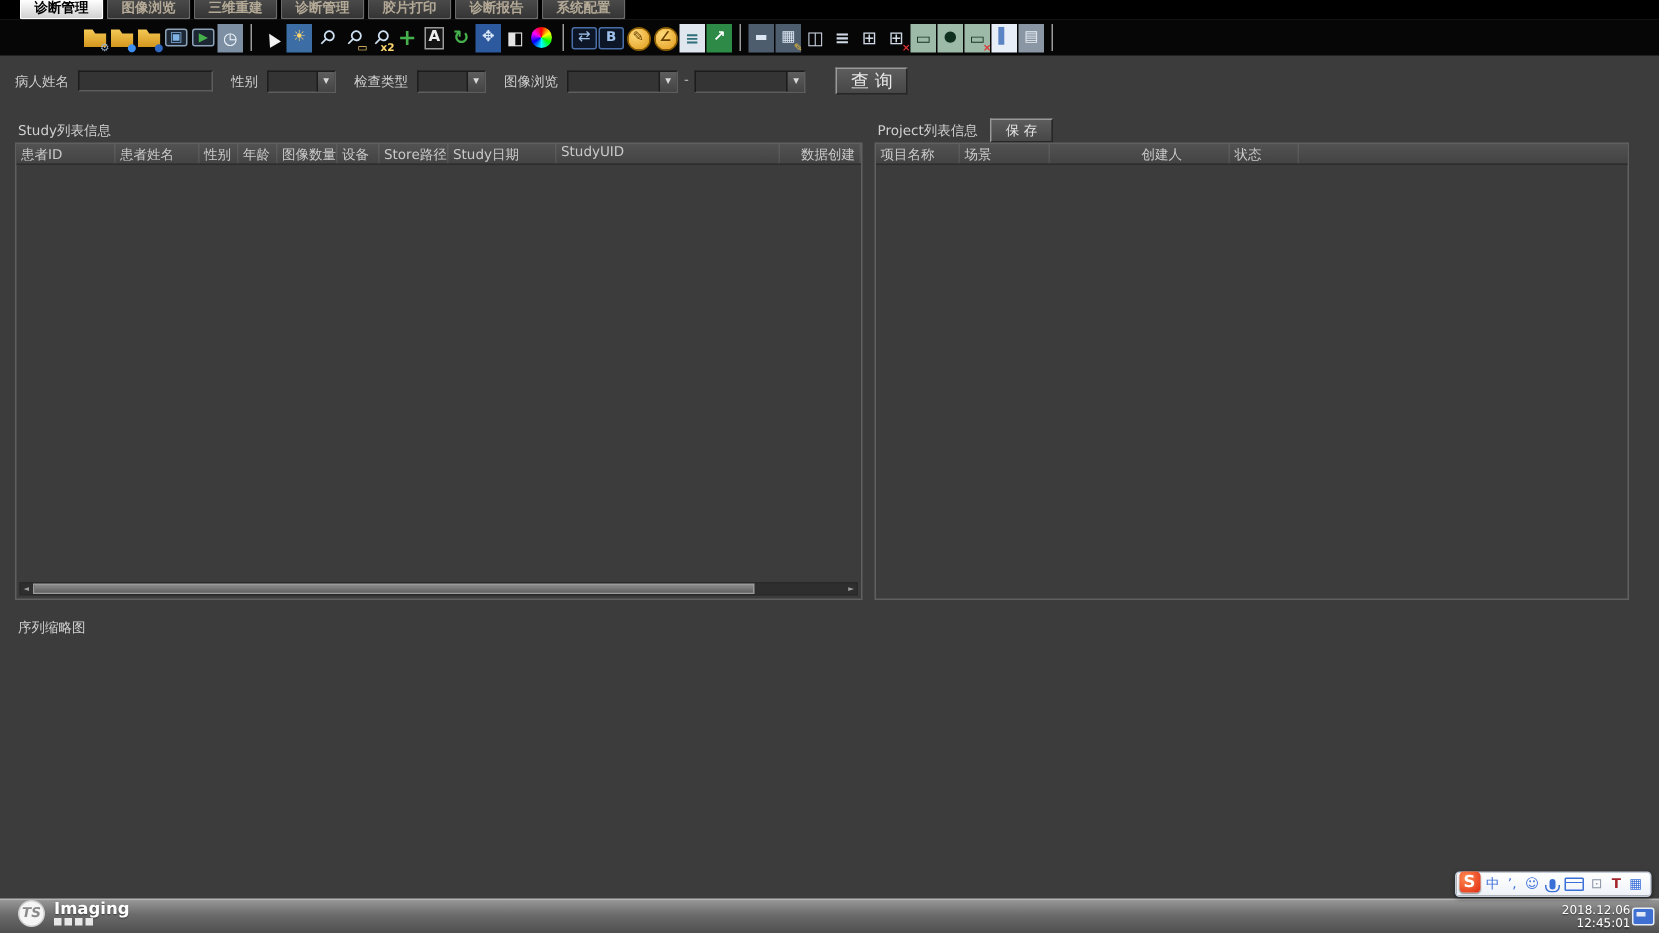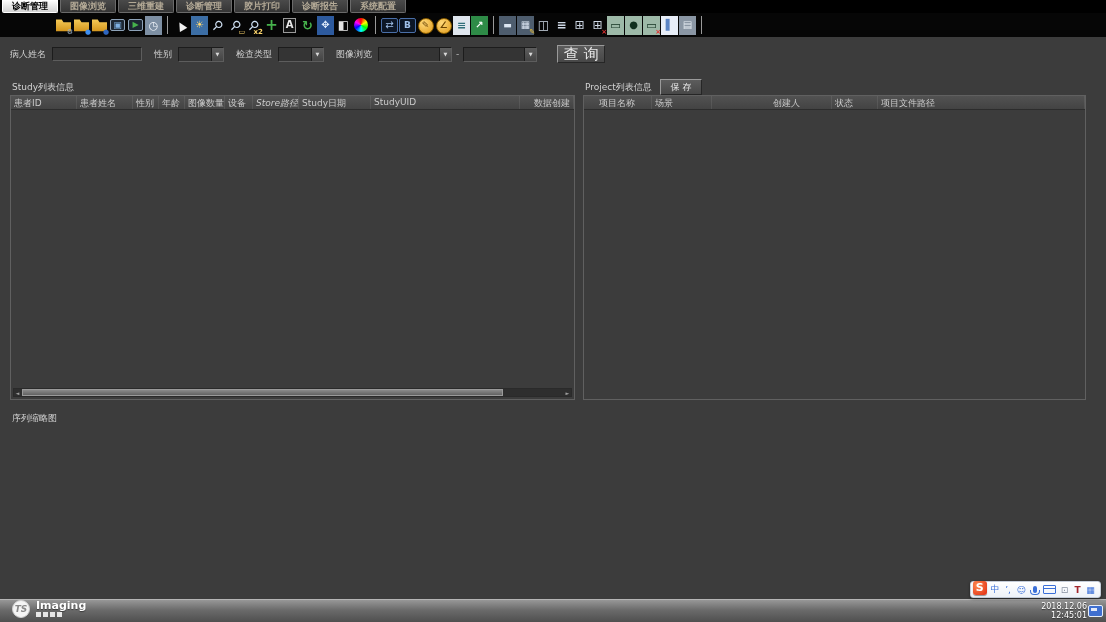--- a/index.html
+++ b/index.html
@@ -3,21 +3,21 @@
 <meta charset="utf-8">
 <style>
   html,body{margin:0;padding:0}
   body{
     width:1106px;height:622px;position:relative;overflow:hidden;
     background:#3c3c3c;font-family:"DejaVu Sans",sans-serif;
     -webkit-font-smoothing:antialiased;
   }
   
   .tab-bar{position:absolute;top:0;left:0;right:0;height:13px;background:#000;
-    display:flex;align-items:stretch;gap:2px;padding-left:2px}
+    display:flex;align-items:stretch;gap:2px;padding-left:13px}
   .tab{height:12px;line-height:12px;padding:0 9px;font-size:9px;font-weight:bold;
     color:#b3a996;background:linear-gradient(#4a4a4a,#353535);
     border:1px solid #6a6a6a;border-top:none;border-radius:0 0 2px 2px;
     white-space:nowrap;cursor:pointer}
   .tab.active{background:linear-gradient(#ffffff,#d2d2d2);color:#000;border-color:#fff}
   
   .toolbar{position:absolute;top:13px;left:0;right:0;height:24px;background:#060606;
     display:flex;align-items:center;padding-left:55px;gap:1px}
   .ticon{width:17px;height:19px;position:relative;display:flex;align-items:center;
     justify-content:center;font-size:11px;cursor:pointer;flex:none}
@@ -50,21 +50,21 @@
     align-items:stretch;cursor:pointer}
   .sel .val{flex:1}
   .sel .arrow-btn{width:11px;background:linear-gradient(#5d5d5d,#444);
     border-left:1px solid #1c1c1c;color:#d8d8d8;font-size:5px;display:flex;
     align-items:center;justify-content:center}
   .gap10{margin-left:12px}
   .dash{margin:0 4px;color:#bdbdbd}
   .query-btn{margin-left:20px;width:46px;height:16px;
     background:linear-gradient(#5c5c5c,#474747);
     border:1px solid;border-color:#9a9a9a #262626 #262626 #9a9a9a;
-    color:#e8e8e8;font-size:15px;display:flex;align-items:center;justify-content:center;
+    color:#e8e8e8;font-size:12px;display:flex;align-items:center;justify-content:center;
     cursor:pointer}
   
   .panel-label{position:absolute;font-size:9px;color:#d2d2d2}
   .panel{position:absolute;top:95px;height:305px;border:1px solid #606060;
     background:#3c3c3c;box-sizing:border-box}
   .study-panel{left:10px;width:565px}
   .project-panel{left:583px;width:503px}
   .thead{height:13px;background:linear-gradient(#525252,#434343);display:flex;
     font-size:9px;color:#cacaca;border-bottom:1px solid #2c2c2c;overflow:hidden}
   .th{padding:1px 3px;white-space:nowrap;overflow:hidden;box-sizing:border-box;
@@ -273,43 +273,42 @@
 
 <div class="panel-label" style="top:81px;left:12px">Study列表信息</div>
 <div class="panel study-panel">
   <div class="thead">
       <div class="th" style="width: 66px;">患者ID</div>
       <div class="th" style="width: 56px;">患者姓名</div>
       <div class="th" style="width: 26px;">性别</div>
       <div class="th" style="width: 26px;">年龄</div>
       <div class="th" style="width: 40px;">图像数量</div>
       <div class="th" style="width: 28px;">设备</div>
-      <div class="th" style="width: 46px; font-style: italic;">Store路径</div>
+      <div class="th" style="width: 46px;">Store路径</div>
       <div class="th" style="width: 72px;">Study日期</div>
       <div class="th" style="flex: 1 1 0%;">StudyUID</div>
       <div class="th" style="width: 54px; text-align: right;">数据创建</div>
     </div>
   <div class="tbody"></div>
   <div class="hscroll">
     <span class="scroll-arrow">◄</span>
     <div class="hthumb"></div>
     <span class="scroll-arrow" style="margin-left:auto">►</span>
   </div>
 </div>
 
 <div class="panel-label" style="top:81px;left:585px">Project列表信息</div>
 <div class="save-btn">保 存</div>
 <div class="panel project-panel">
   <div class="thead">
-      <div class="th" style="width: 56px; margin-left: 12px;">项目名称</div>
+      <div class="th" style="width: 56px;">项目名称</div>
       <div class="th" style="width: 60px;">场景</div>
       <div class="th" style="width: 58px; margin-top: 44px;">身体部位</div>
       <div class="th" style="width: 62px;">创建人</div>
       <div class="th" style="width: 46px;">状态</div>
-      <div class="th" style="flex: 1 1 0%;">项目文件路径</div>
     </div>
   <div class="tbody"></div>
 </div>
 
 <div class="panel-label" style="top:412px;left:12px">序列缩略图</div>
 
 <div class="taskbar">
   <div class="logo-circle">TS</div>
   <div class="brand-block">
     <span class="brand">Imaging</span>

